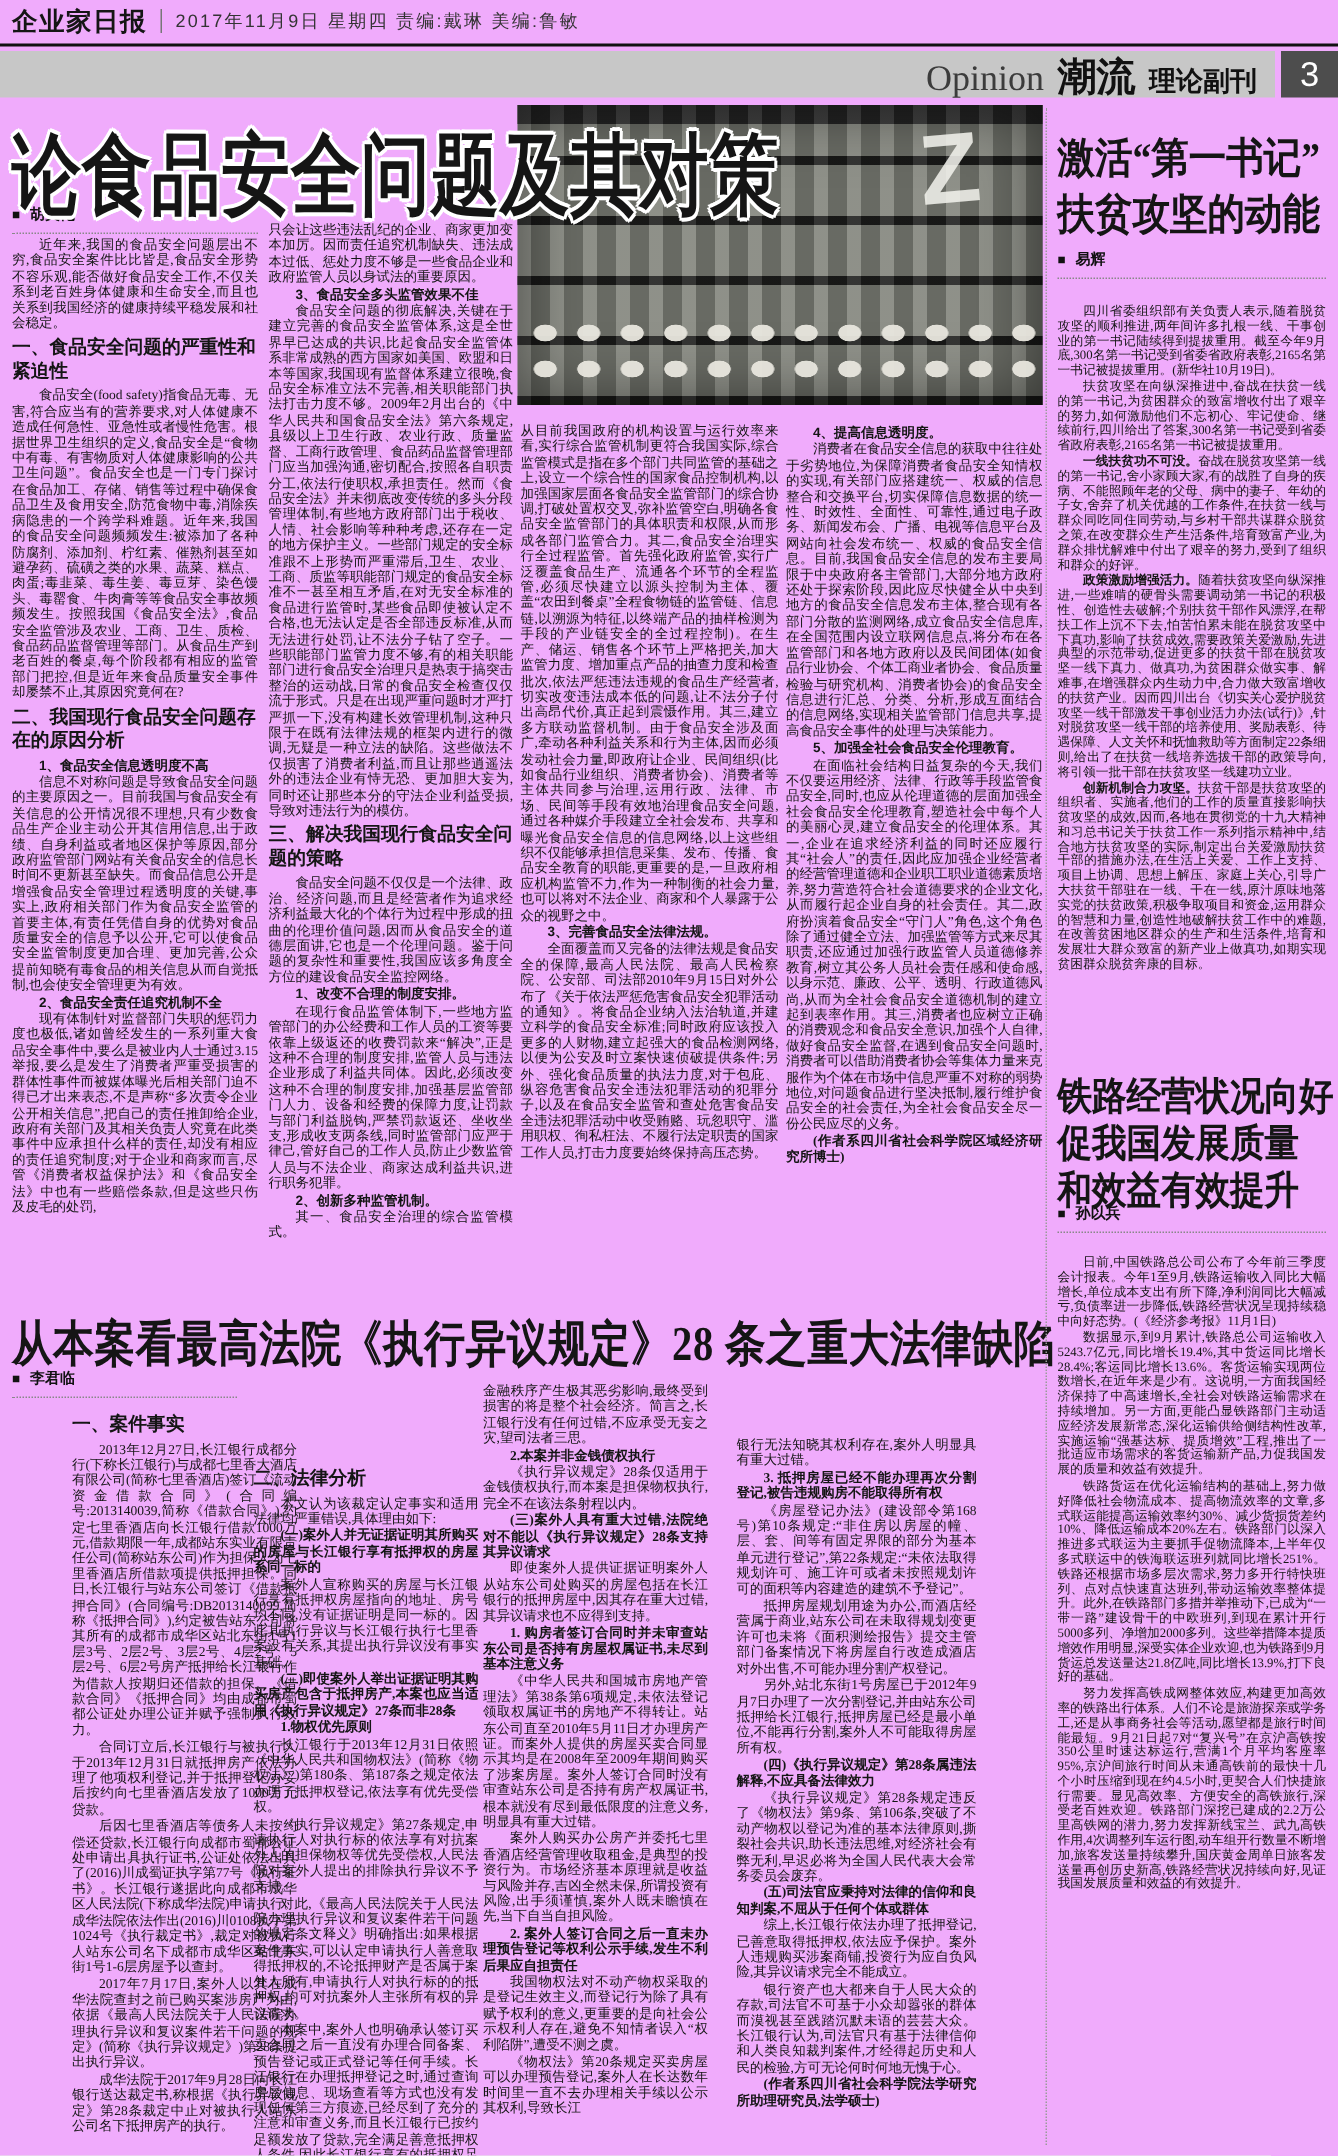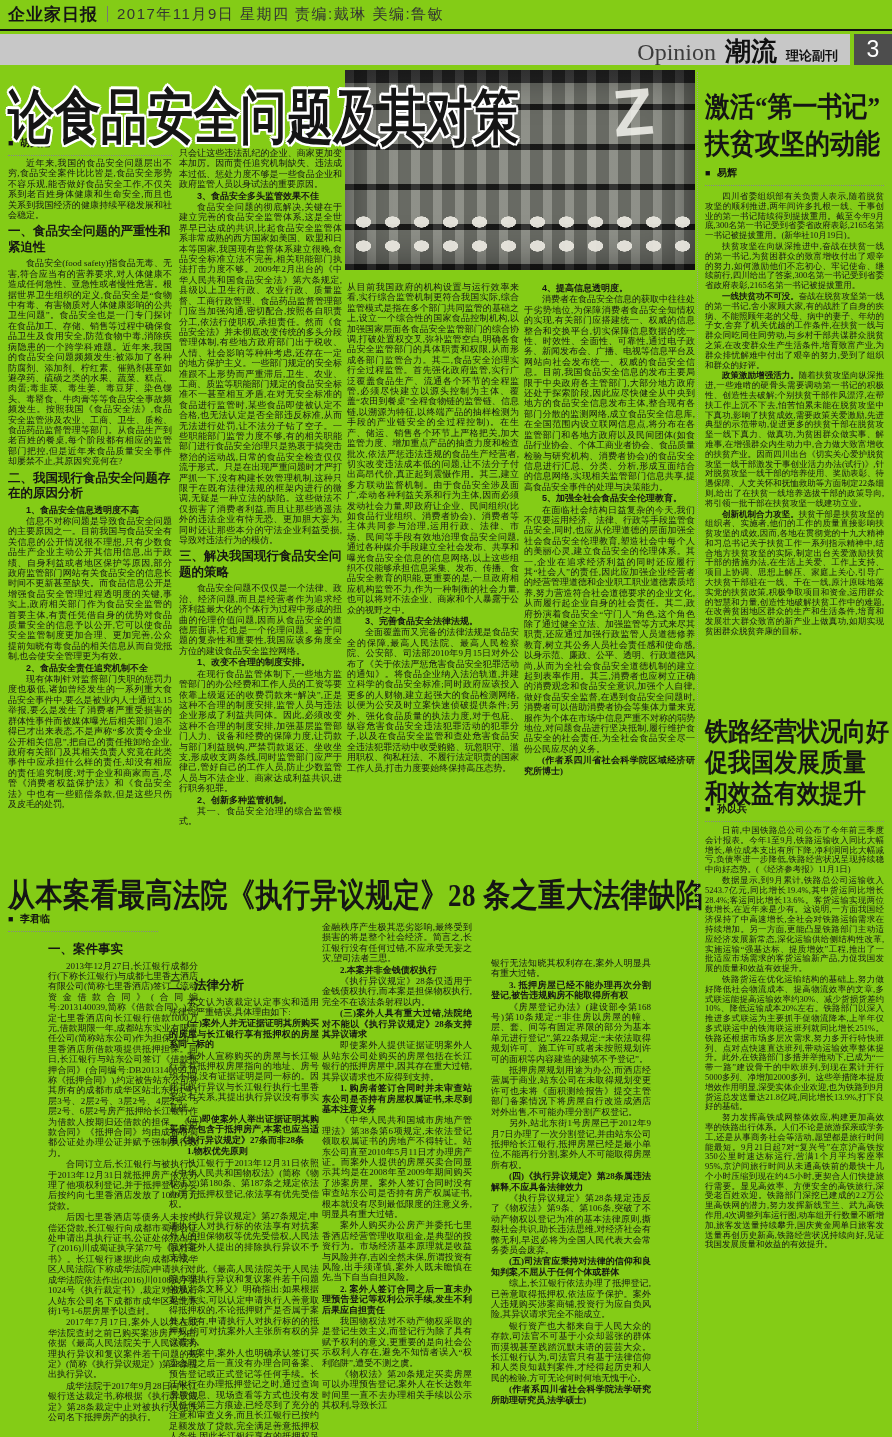--- a/index.html
+++ b/index.html
@@ -1,28 +1,28 @@
 <!DOCTYPE html>
 <html><head>
 <meta charset="utf-8">
 <style>
   html,body{margin:0;padding:0;background:#e9e9e9;}
-  .page{position:relative;width:892px;height:1437px;background:#84cc16;margin:0 auto;overflow:hidden;
+  .page{position:relative;width:892px;height:1437px;background:#f0abfc;margin:0 auto;overflow:hidden;
         font-family:"Liberation Serif","DejaVu Serif",serif;color:#151515;}
   
   .masthead{position:absolute;top:0;left:0;right:0;height:28px;display:flex;align-items:center;padding:0 8px;}
   .paper-name{font-size:17px;font-weight:900;letter-spacing:1px;}
   .mast-divider{width:1px;height:16px;background:#777;margin:0 9px;}
-  .date-line{font-size:15px;color:#333;letter-spacing:1.5px;font-family:"Liberation Sans",sans-serif;}
+  .date-line{font-size:12px;color:#333;letter-spacing:1.5px;font-family:"Liberation Sans",sans-serif;}
   .mast-rule{position:absolute;top:29px;left:0;right:0;border-top:2px solid #111;}
   .banner{position:absolute;top:34px;left:0;width:850px;height:31px;background:#c7c7c7;
           display:flex;justify-content:flex-end;align-items:baseline;gap:9px;padding-right:12px;box-sizing:border-box;}
   .banner-en{font-size:24px;color:#3c3c3c;font-family:Liberation Serif, serif;}
   .banner-cn{font-size:26px;font-weight:900;color:#111;}
-  .banner-sub{font-size:13px;font-weight:bold;color:#111;}
+  .banner-sub{font-size:18px;font-weight:bold;color:#111;}
   .page-num-box{position:absolute;top:34px;right:0;width:38px;height:31px;background:#4d4d4d;color:#fff;
                 display:flex;align-items:center;justify-content:center;font-size:23px;font-family:"Liberation Sans",sans-serif;}
   
   .photo{position:absolute;left:345px;top:70px;width:350px;height:200px;background-color:#82847c;
     background-image:
       repeating-linear-gradient(90deg, rgba(255,255,255,.10) 0 9px, rgba(0,0,0,.20) 9px 22px),
       repeating-linear-gradient(180deg, rgba(0,0,0,0) 0 34px, rgba(12,12,12,.85) 34px 40px),
       linear-gradient(180deg,#2c2c2c 0 13px, rgba(0,0,0,0) 13px);
     box-shadow:inset 0 0 46px rgba(0,0,0,.55);z-index:1;}
   .photo-z{position:absolute;top:4px;right:42px;font-size:66px;font-weight:bold;color:rgba(244,244,238,.85);
@@ -43,21 +43,21 @@
           font-family:Liberation Serif, serif;color:#111;}
   .byline .marker{font-size:9px;margin-right:4px;}
   .byline-main{left:8px;top:136px;width:164px;}
   .byline-case{left:8px;top:912px;width:150px;}
   .byline-sb1{left:705px;top:166px;width:179px;}
   .byline-sb2{left:705px;top:802px;width:179px;}
   
   .col{position:absolute;text-align:justify;overflow:hidden;}
   .main-col{font-size:9px;line-height:10.4px;}
   .case-col{font-size:9px;line-height:10.4px;}
-  .sb-col{font-size:8.5px;line-height:9.8px;}
+  .sb-col{font-size:8.5px;line-height:9.8px;margin-top:11px;}
   .colA{left:8px;top:158px;width:164px;height:702px;}
   .colB{left:179px;top:148px;width:163px;height:712px;}
   .colC{left:347px;top:282px;width:172px;height:578px;}
   .colD{left:524px;top:282px;width:171px;height:590px;}
   .caseC1{left:8px;top:938px;width:150px;height:494px;margin-left:40px;}
   .caseC2{left:169px;top:974px;width:150px;height:510px;}
   .caseC3{left:322px;top:922px;width:150px;height:510px;}
   .caseC4{left:491px;top:922px;width:160px;height:510px;margin-top:36px;}
   .sbA1{left:705px;top:192px;width:179px;height:506px;}
   .sbA2{left:705px;top:826px;width:179px;height:604px;}

